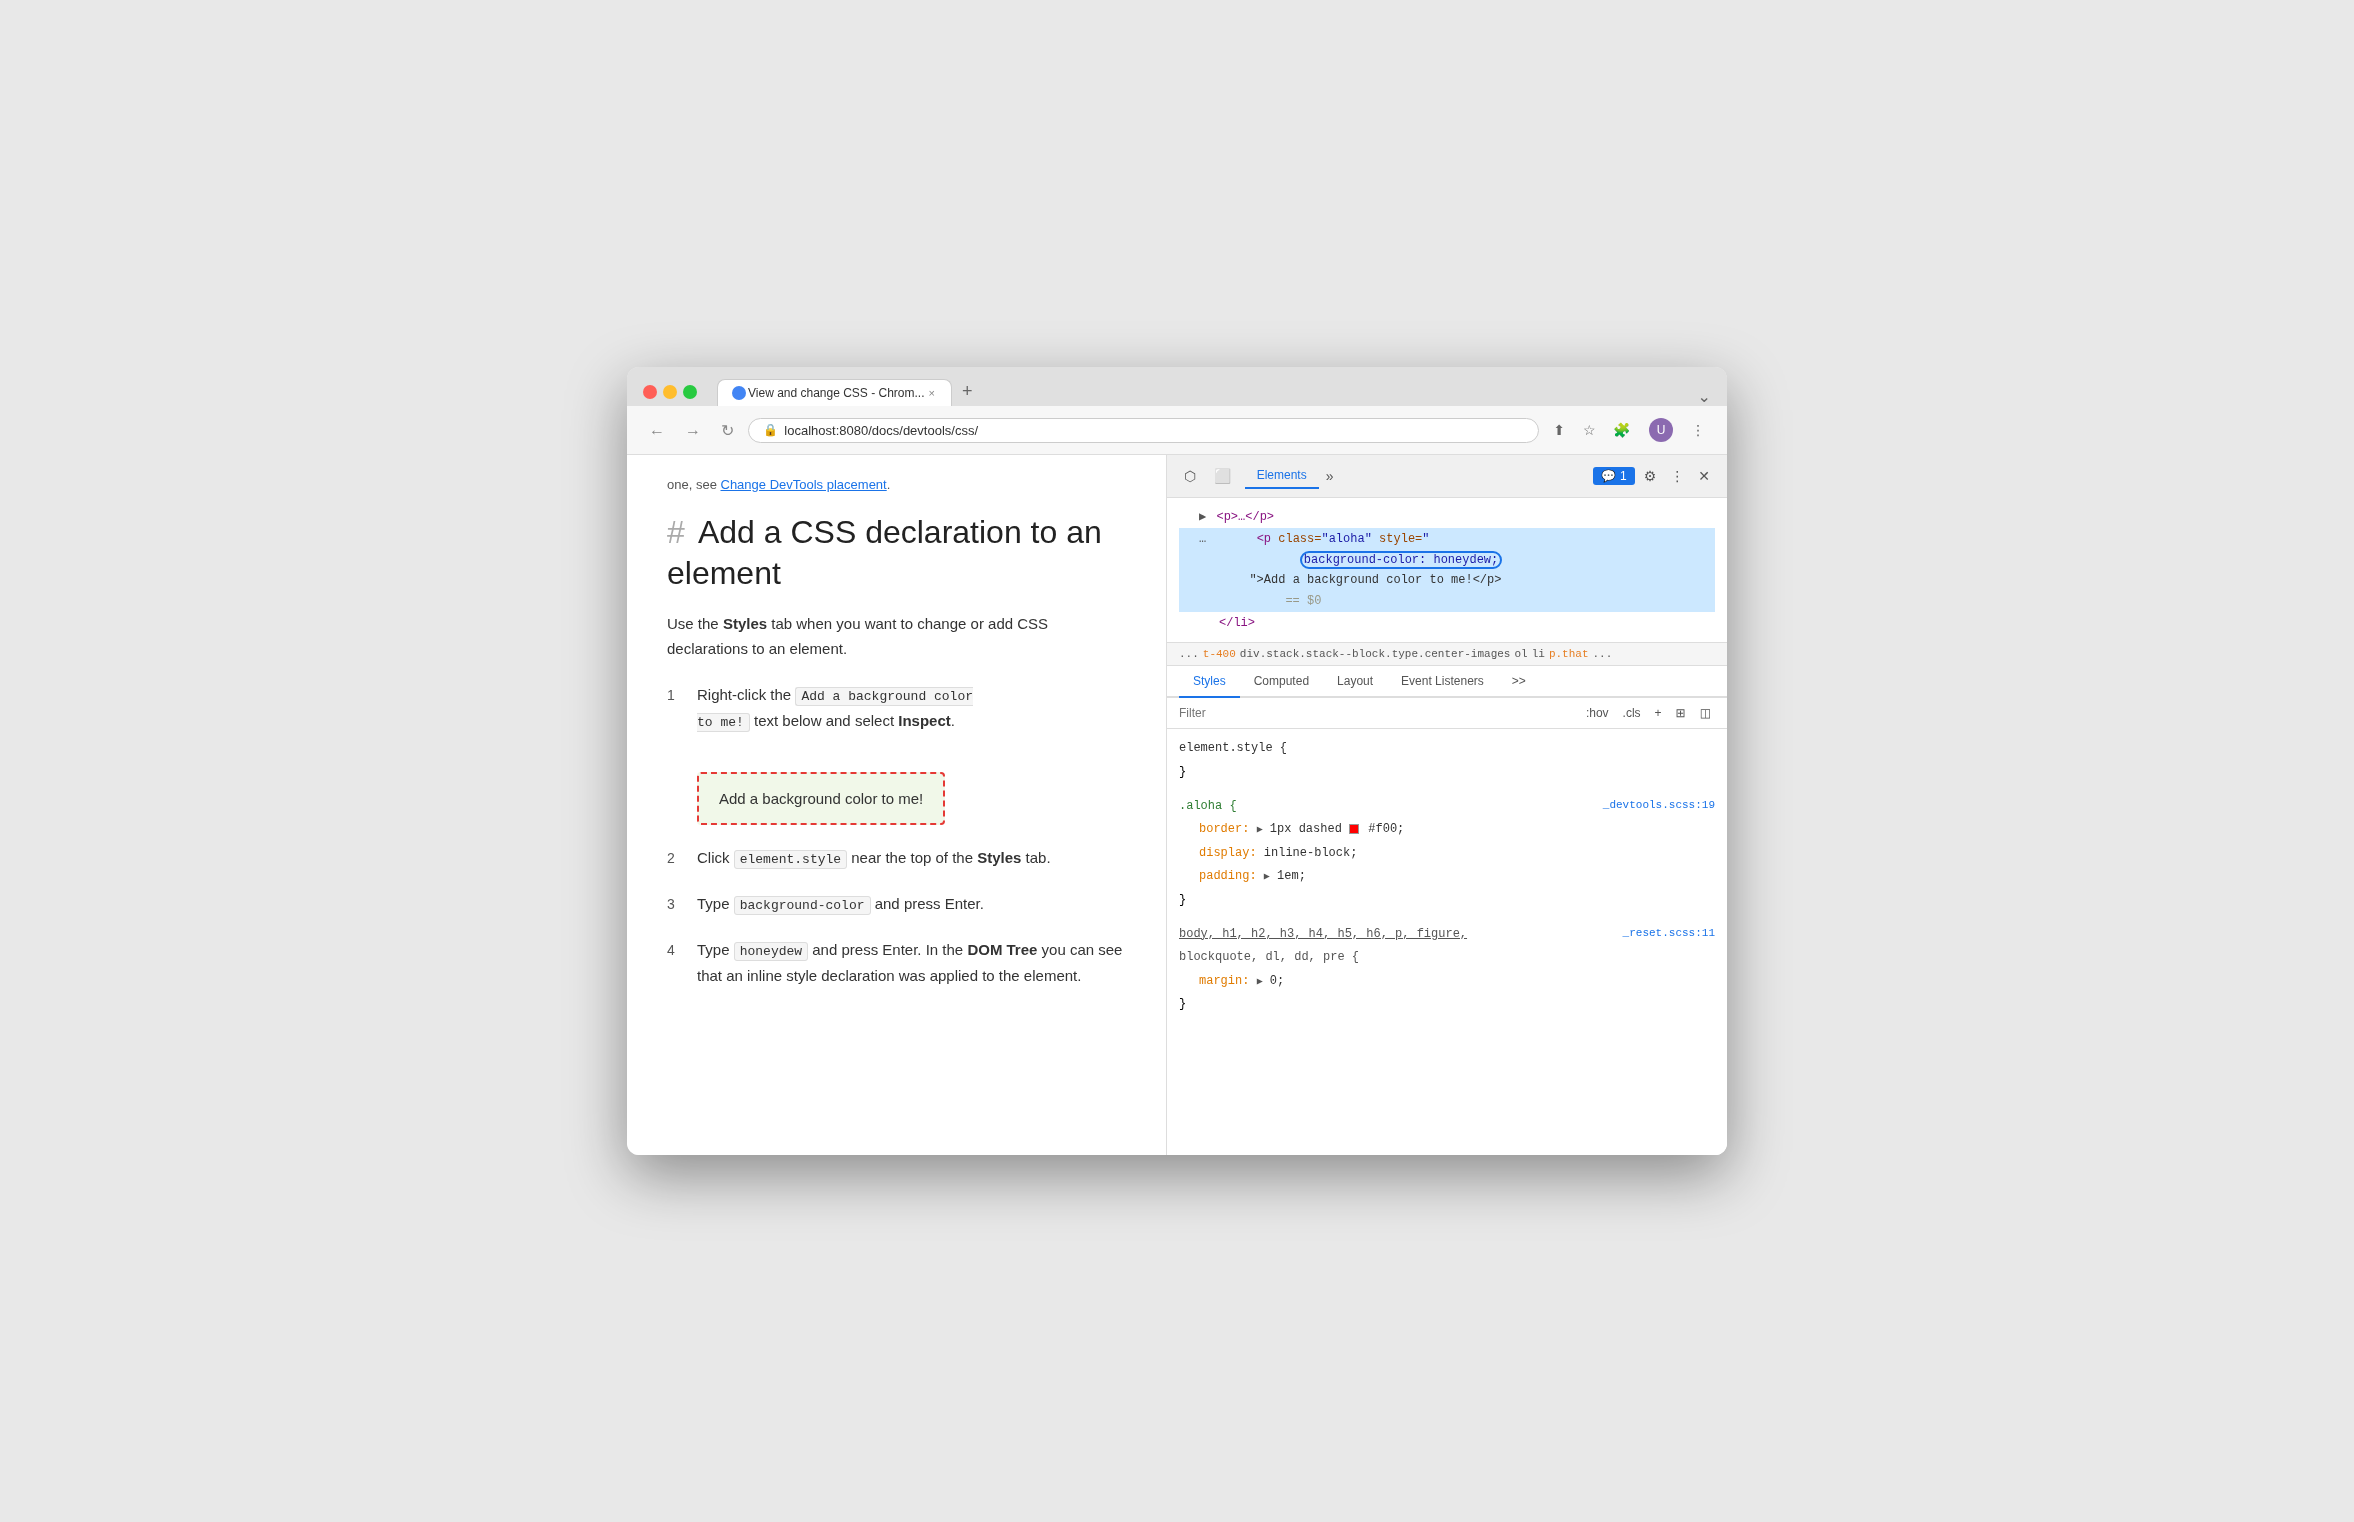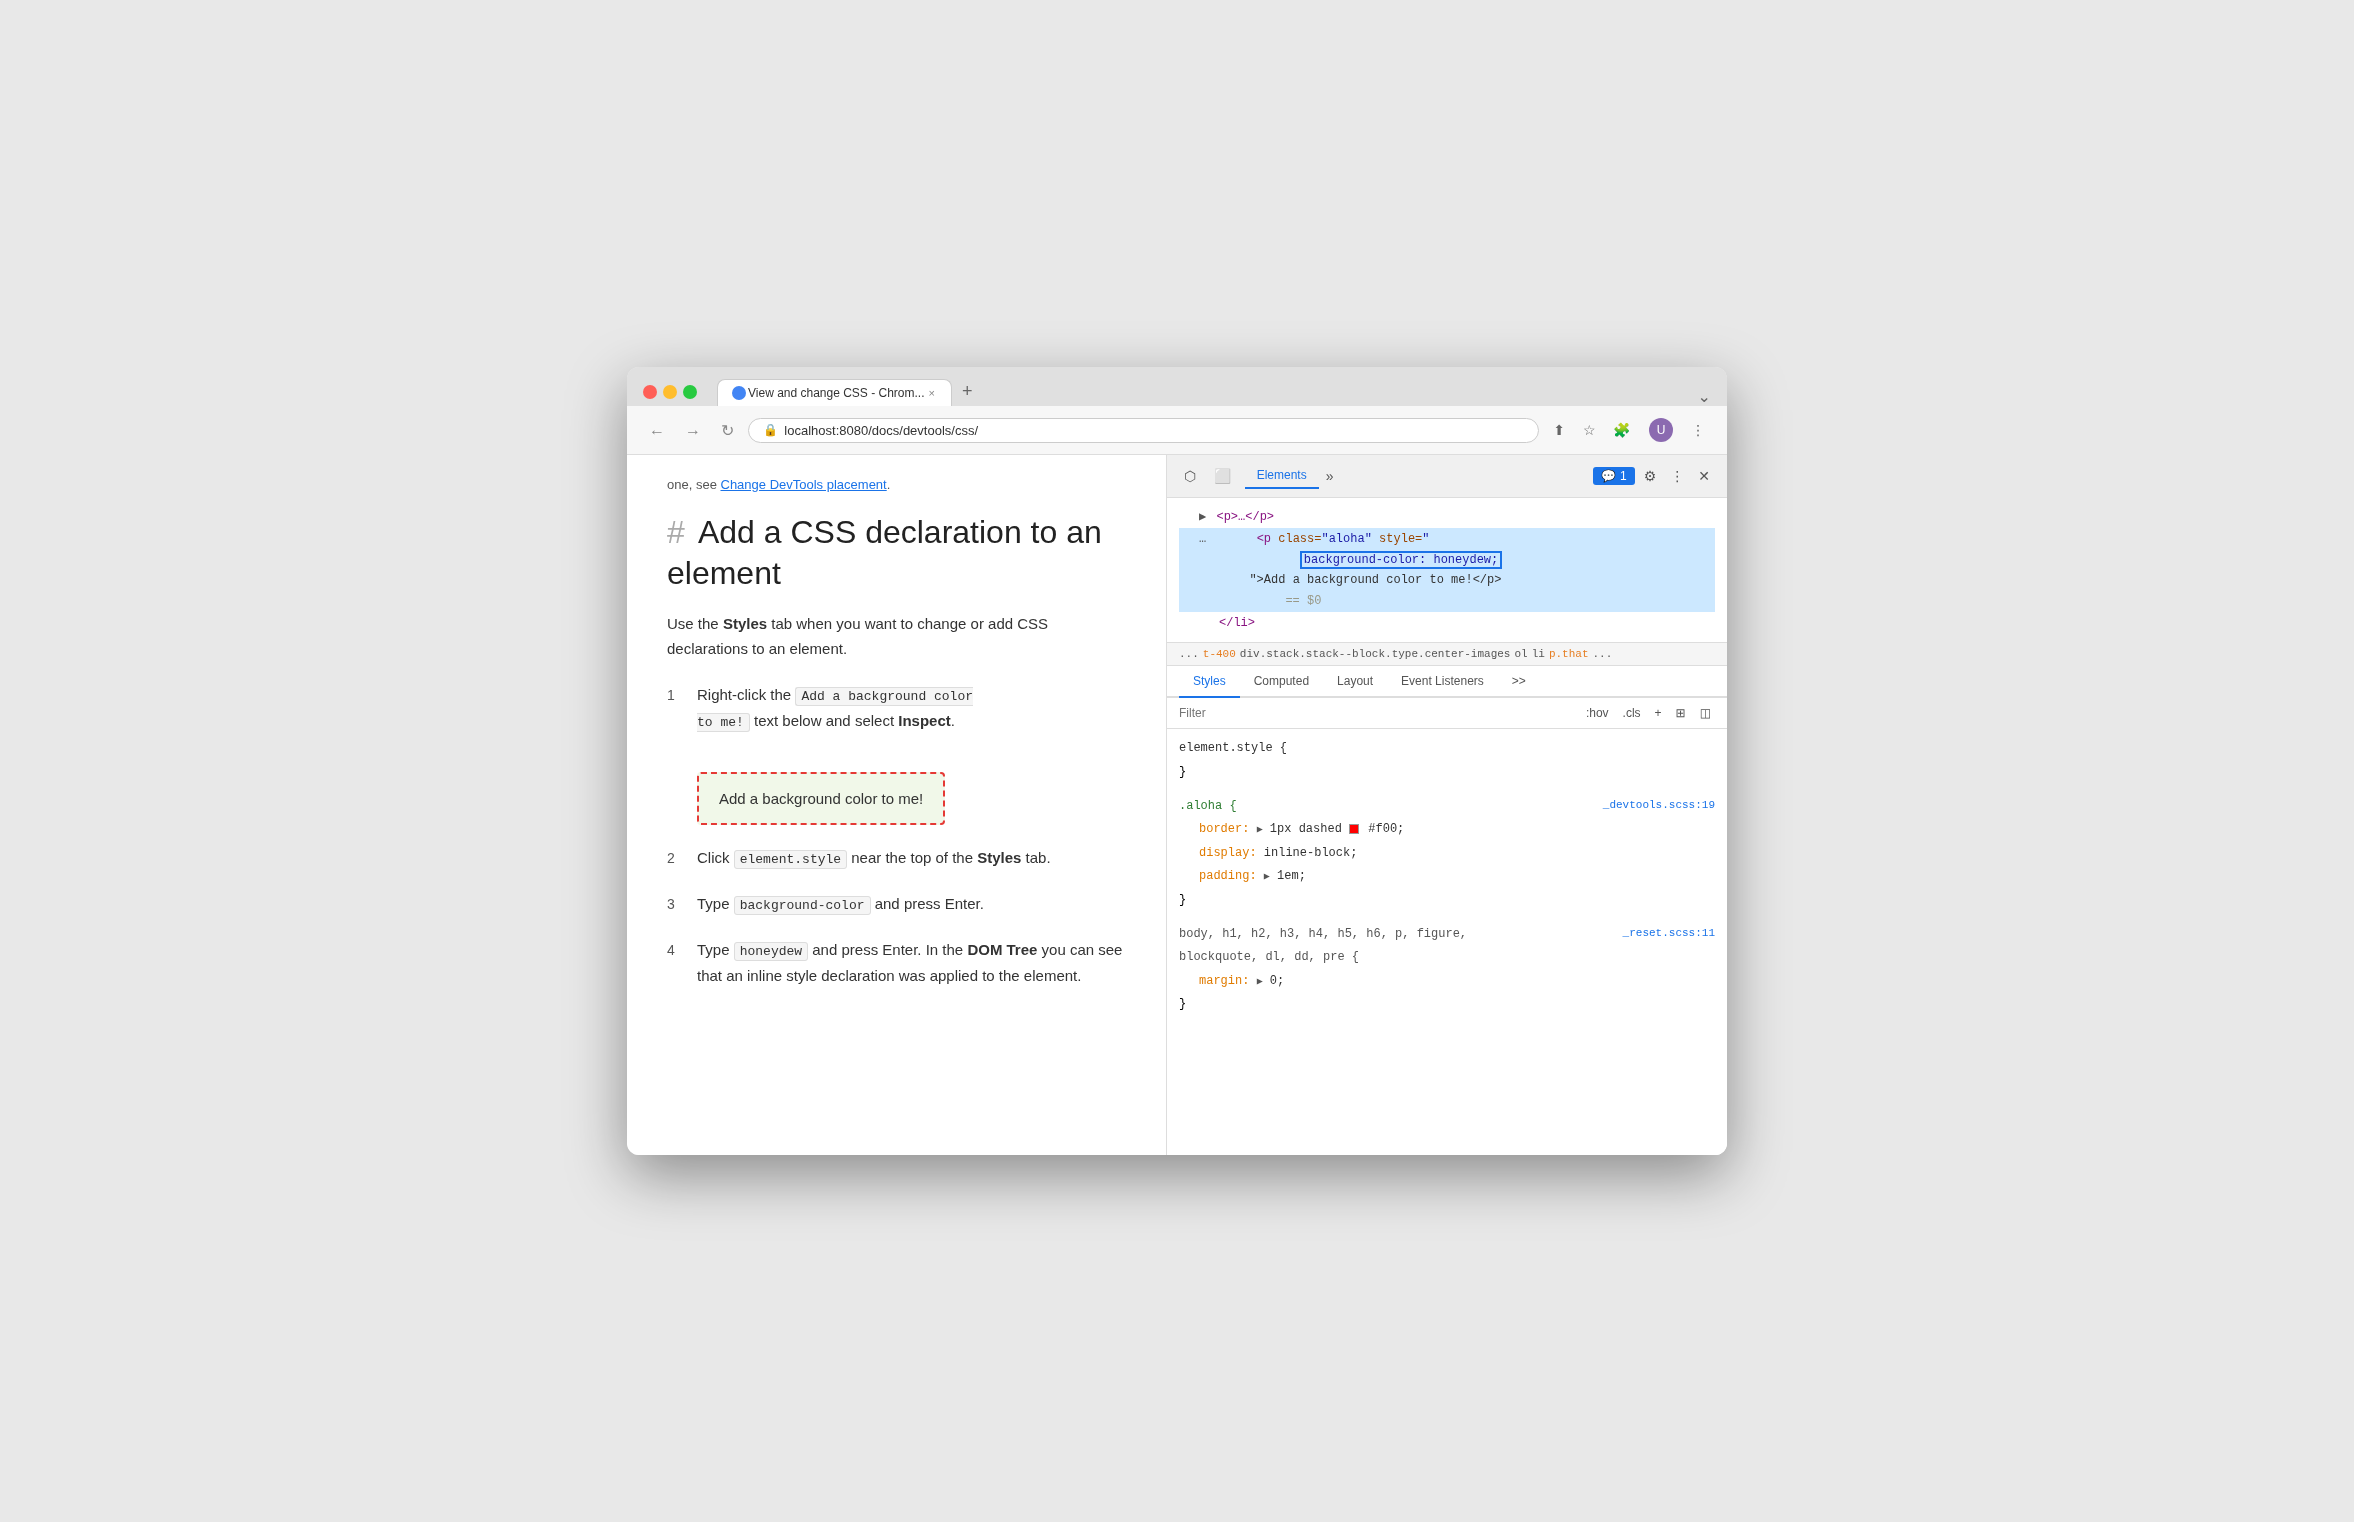--- a/index.html
+++ b/index.html
@@ -359,21 +359,21 @@
     .dom-indent-2 { padding-left: 40px; }
 
     .dom-tag { color: #881280; }
     .dom-attr-name { color: #994500; }
     .dom-attr-value { color: #1a1aa6; }
     .dom-text { color: #333; }
     .dom-comment { color: #998; }
     .dom-highlight { 
       background: transparent;
       border: 2px solid #1a73e8;
-      border-radius: 0;
+      border-radius: 9px;
       padding: 0 2px;
       color: #1a1aa6;
     }
     .dom-triangle { color: #555; margin-right: 3px; }
     .dom-dots { color: #555; }
 
     
     .dom-breadcrumb {
       background: #f5f5f5;
       border-bottom: 1px solid #ddd;
@@ -711,21 +711,21 @@
             <span class="css-prop orange-text">padding:</span>
             <span class="css-value"> <span class="css-triangle">▶</span> 1em;</span>
           </div>
           <div class="dom-line">
             <span>}</span>
           </div>
         </div>
 
         <div class="css-rule-block">
           <div class="dom-line">
-            <span class="css-selector" style="color:#555;">body, h1, h2, h3, h4, h5, h6, p, figure,</span>
+            <span class="css-selector" style="color:#555;text-decoration:underline;">body, h1, h2, h3, h4, h5, h6, p, figure,</span>
             <span class="css-source">_reset.scss:11</span>
           </div>
           <div class="dom-line">
             <span class="css-selector" style="color:#555;">blockquote, dl, dd, pre {</span>
           </div>
           <div class="dom-line dom-indent-1">
             <span class="css-prop orange-text">margin:</span>
             <span class="css-value"> <span class="css-triangle">▶</span> 0;</span>
           </div>
           <div class="dom-line">

